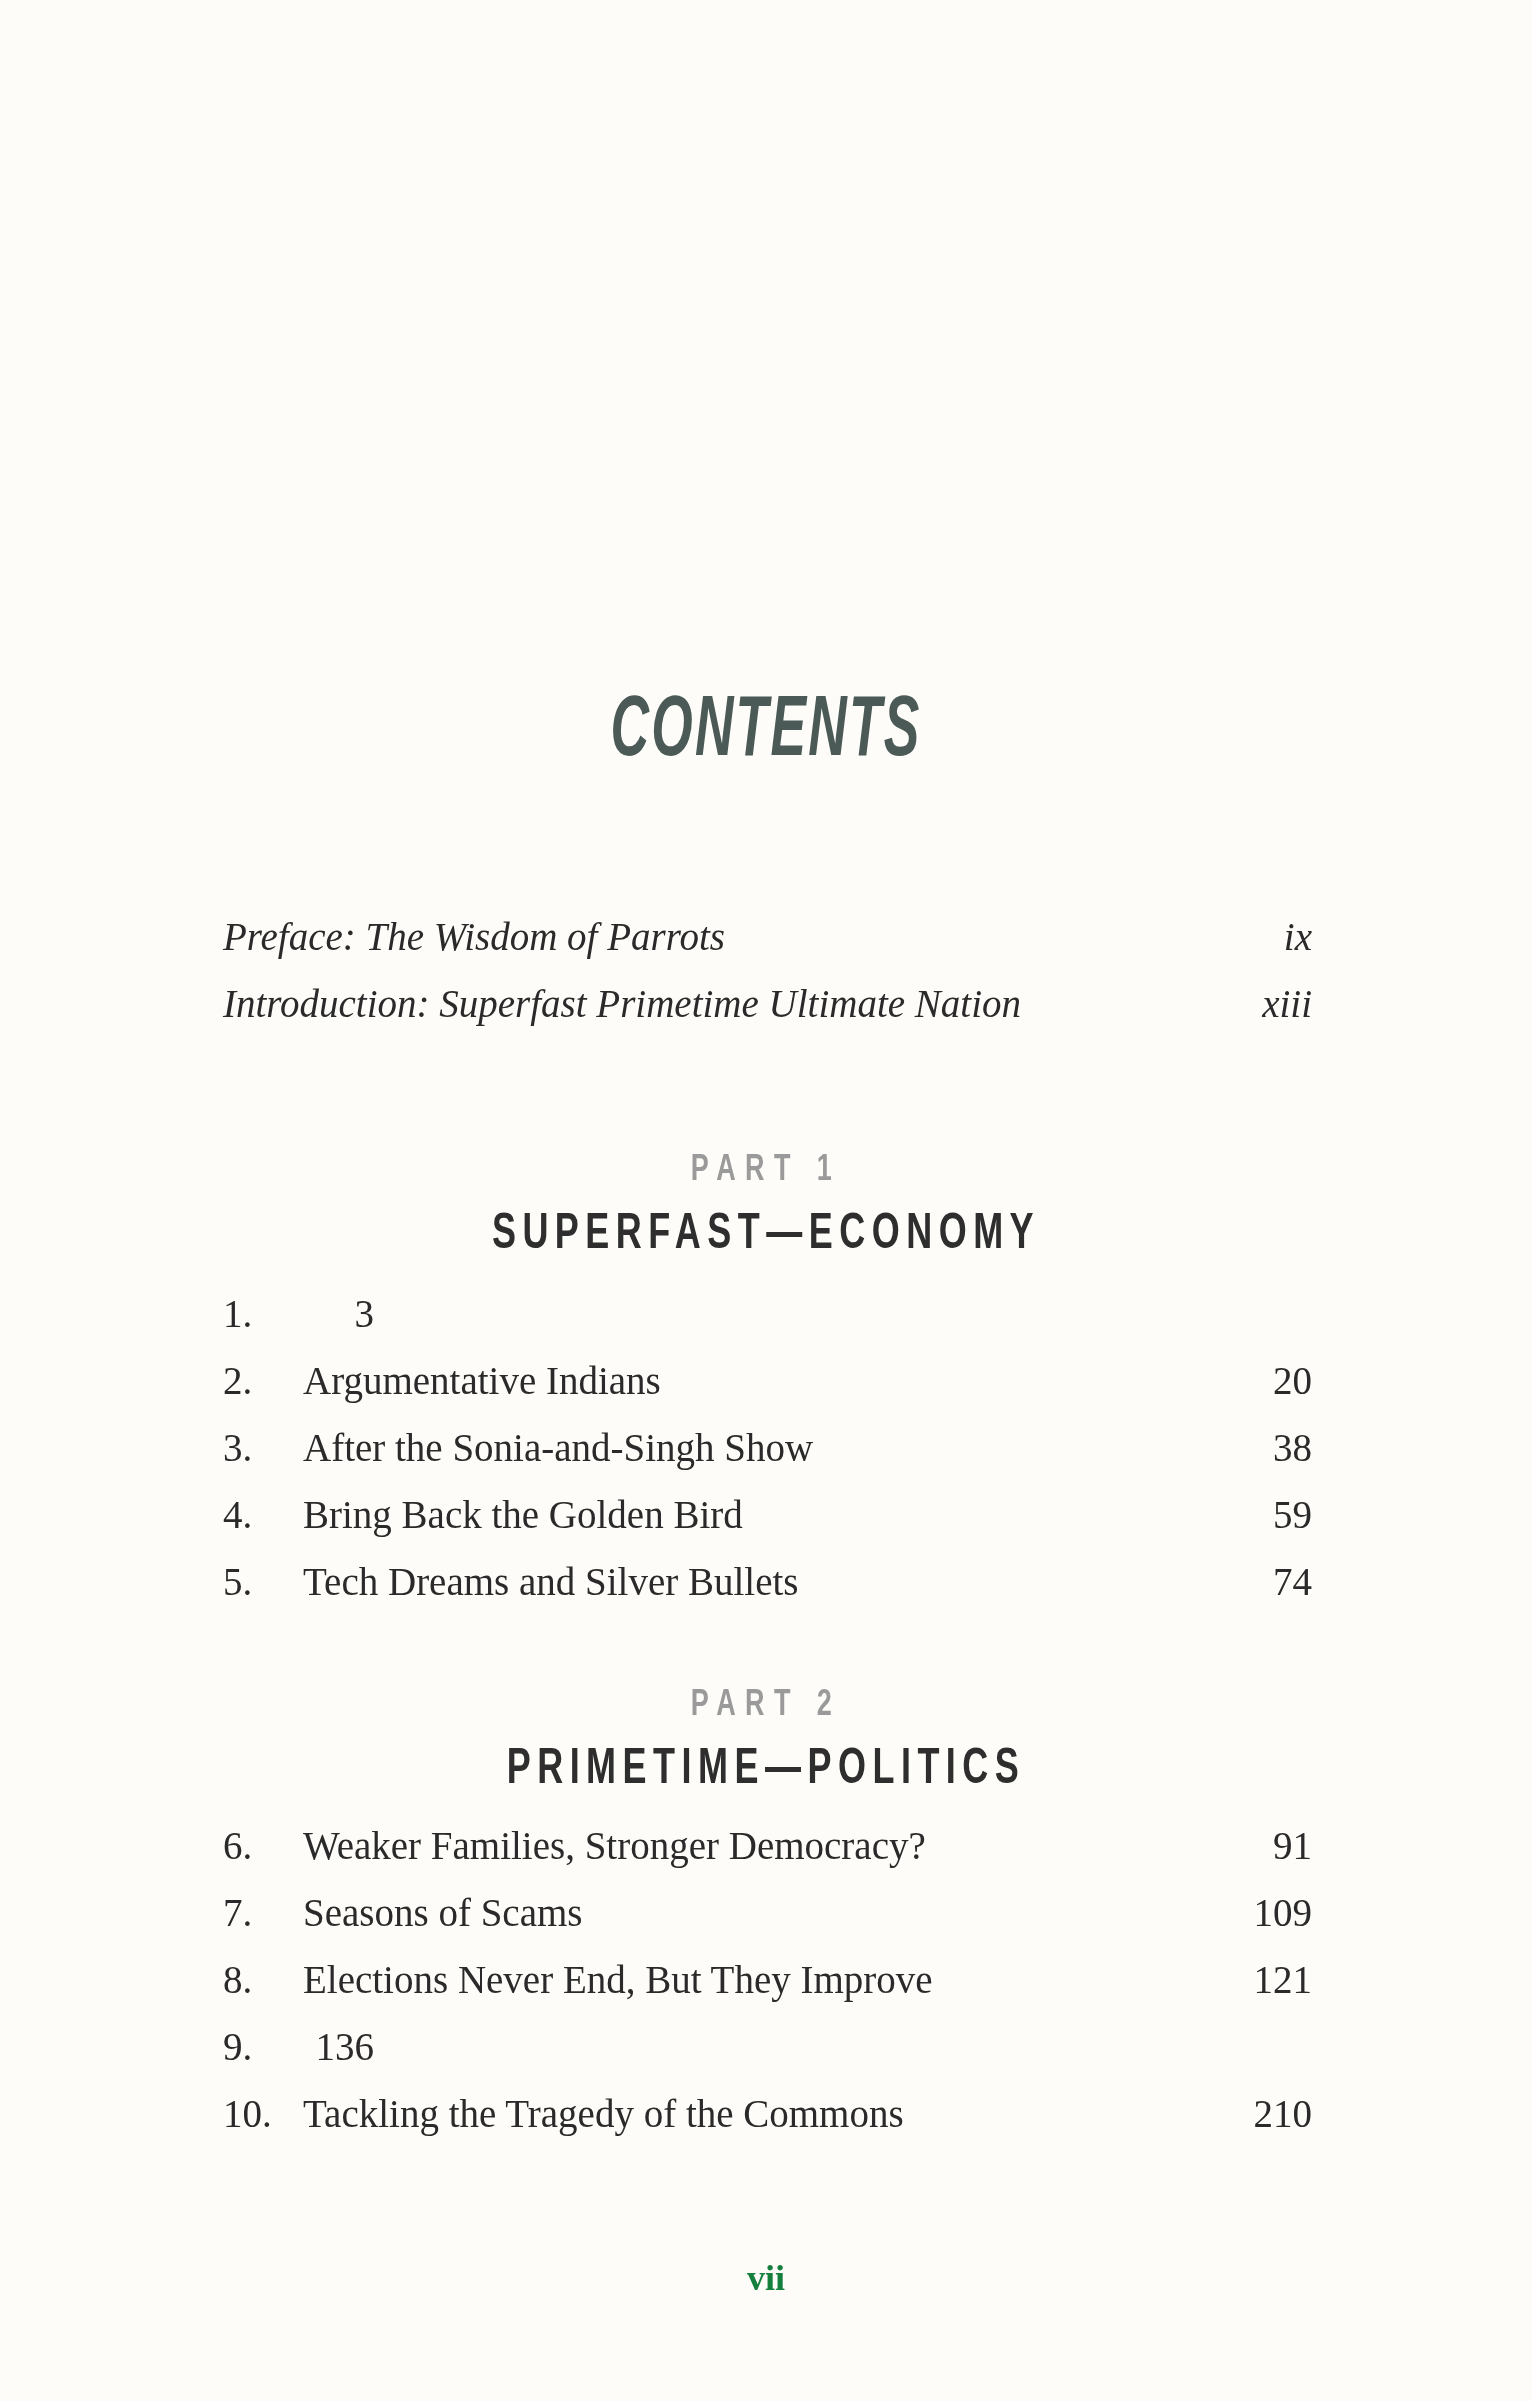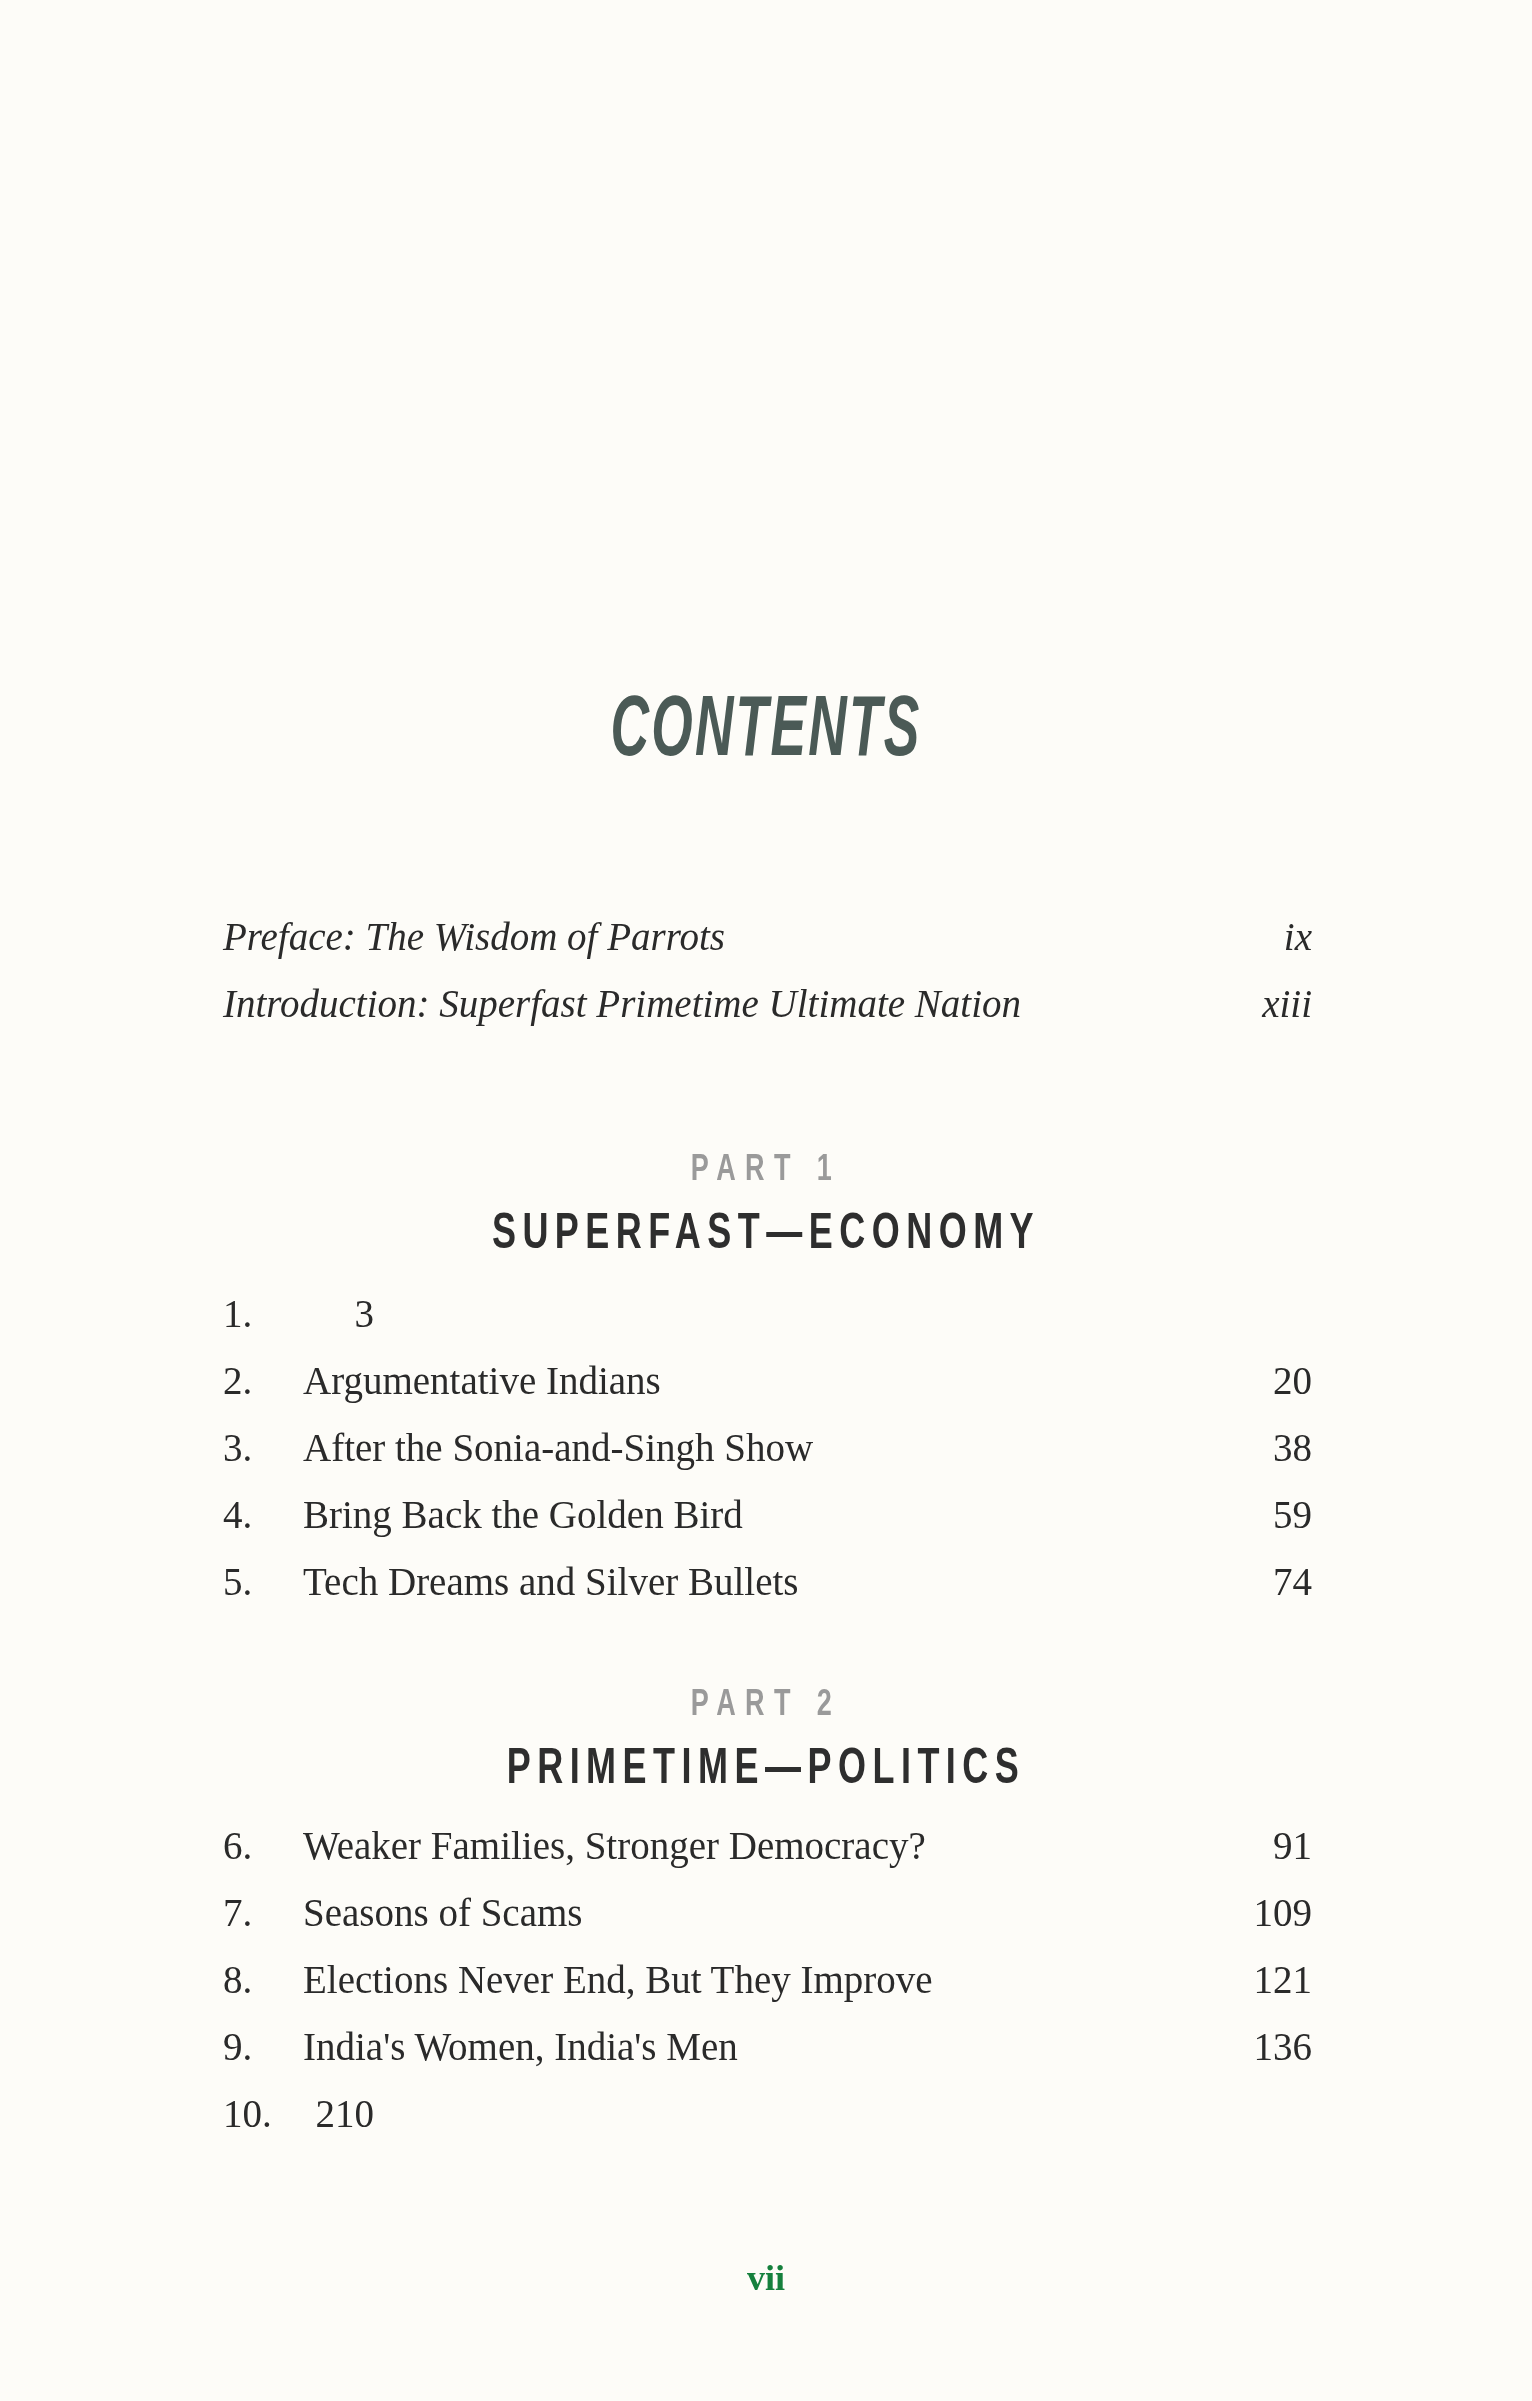--- a/index.html
+++ b/index.html
@@ -114,24 +114,24 @@
       <span class="ch-title">Seasons of Scams</span>
       <span class="ch-page">109</span>
     </div>
     <div class="ch-row">
       <span class="ch-num">8.</span>
       <span class="ch-title">Elections Never End, But They Improve</span>
       <span class="ch-page">121</span>
     </div>
     <div class="ch-row">
       <span class="ch-num">9.</span>
-      <span class="ch-title">India's Women, India's Men</span>
       <span class="ch-page">136</span>
     </div>
     <div class="ch-row">
       <span class="ch-num">10.</span>
+      <span class="ch-title">Tackling the Tragedy of the Commons</span>
       <span class="ch-page">210</span>
     </div>
   </div>
 
   <div class="folio">vii</div>
 </div>
 
 
 </body></html>

